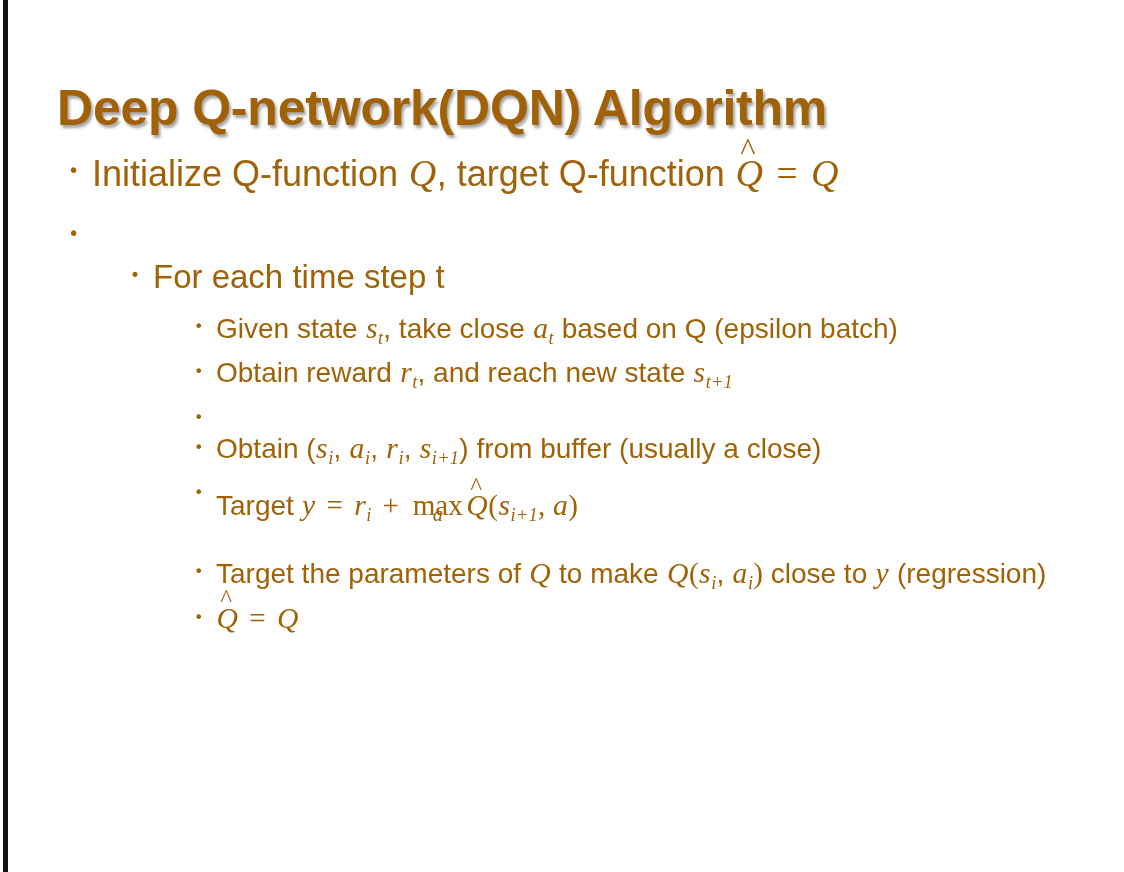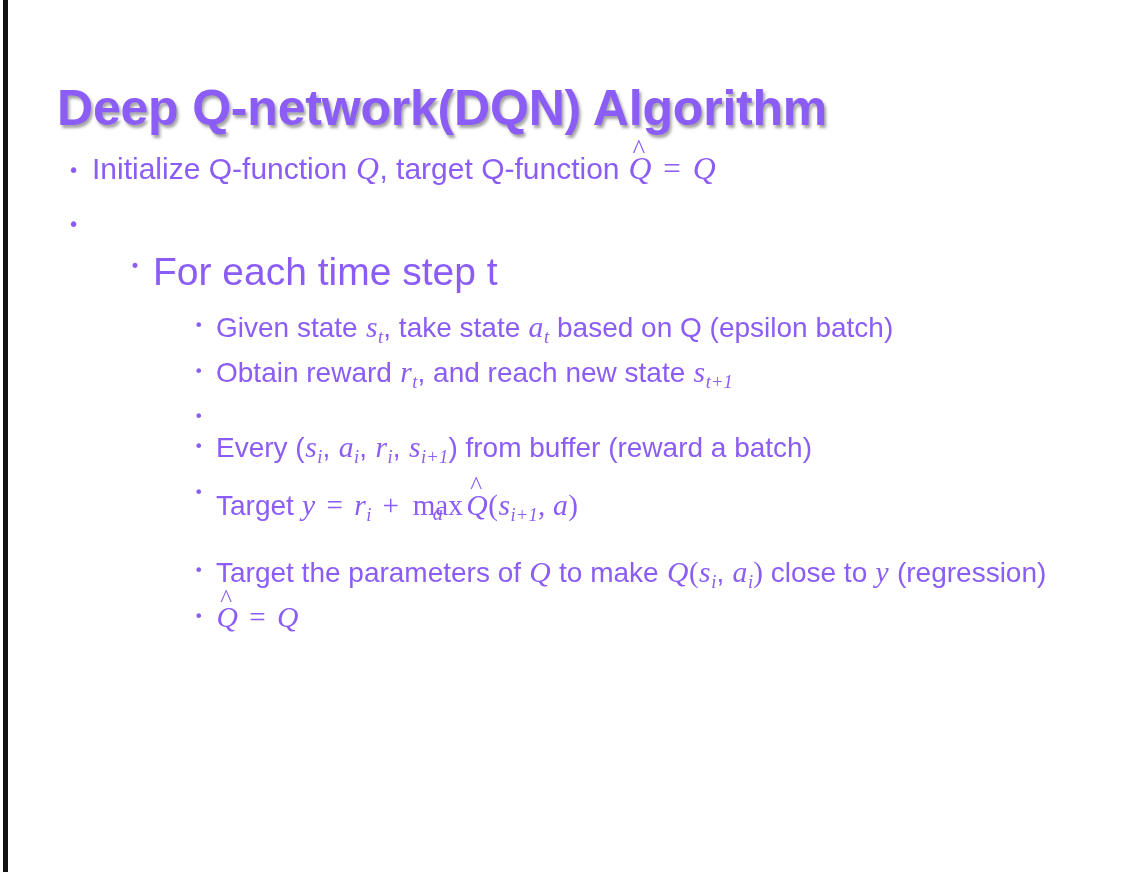--- a/index.html
+++ b/index.html
@@ -7,21 +7,21 @@
     padding: 0;
     background: #ffffff;
   }
   #slide {
     position: relative;
     width: 1124px;
     height: 872px;
     background: #ffffff;
     overflow: hidden;
     font-family: "Liberation Sans", sans-serif;
-    color: #8b5cf6;
+    color: #a16207;
     -webkit-font-smoothing: antialiased;
   }
   
   #left-edge-border {
     position: absolute;
     left: 3px;
     top: 0;
     width: 5px;
     height: 872px;
     background: #131313;
@@ -65,37 +65,37 @@
   .lvl1 {
     margin-bottom: 12px;
   }
   .lvl1 .dot {
     width: 24px;
     margin-left: 68px;
     font-size: 19px;
     padding-top: 13px;
   }
   .lvl1 .btext {
-    font-size: 30px;
+    font-size: 36px;
     line-height: 1.33;
     max-width: 960px;
   }
 
   
   .lvl2 {
     margin-bottom: 8px;
   }
   .lvl2 .dot {
     width: 23px;
     margin-left: 130px;
     font-size: 17px;
     padding-top: 12px;
   }
   .lvl2 .btext {
-    font-size: 39px;
+    font-size: 33px;
     line-height: 1.33;
     max-width: 900px;
   }
 
   
   .lvl3 {
     margin-bottom: 2px;
   }
   .lvl3 .dot {
     width: 22px;
@@ -186,35 +186,35 @@
       <span class="dot">•</span>
     </div>
 
     <div class="bullet-row lvl2">
       <span class="dot">•</span>
       <span class="btext">For each time step t</span>
     </div>
 
     <div class="bullet-row lvl3 tall">
       <span class="dot">•</span>
-      <span class="btext"><span>Given state </span><span class="mi">s</span><span class="msub">t</span><span>, take state </span><span class="mi">a</span><span class="msub">t</span><span> based on Q (epsilon batch)</span></span>
+      <span class="btext"><span>Given state </span><span class="mi">s</span><span class="msub">t</span><span>, take close </span><span class="mi">a</span><span class="msub">t</span><span> based on Q (epsilon batch)</span></span>
     </div>
 
     <div class="bullet-row lvl3">
       <span class="dot">•</span>
       <span class="btext"><span>Obtain reward </span><span class="mi">r</span><span class="msub">t</span><span>, and reach new state </span><span class="mi">s</span><span class="msub">t+1</span></span>
     </div>
 
     <div class="bullet-row lvl3">
       <span class="dot">•</span>
     </div>
 
     <div class="bullet-row lvl3">
       <span class="dot">•</span>
-      <span class="btext"><span>Every (</span><span class="mi">s</span><span class="msub">i</span><span>, </span><span class="mi">a</span><span class="msub">i</span><span>, </span><span class="mi">r</span><span class="msub">i</span><span>, </span><span class="mi">s</span><span class="msub">i+1</span><span>) from buffer (reward a batch)</span></span>
+      <span class="btext"><span>Obtain (</span><span class="mi">s</span><span class="msub">i</span><span>, </span><span class="mi">a</span><span class="msub">i</span><span>, </span><span class="mi">r</span><span class="msub">i</span><span>, </span><span class="mi">s</span><span class="msub">i+1</span><span>) from buffer (usually a close)</span></span>
     </div>
 
     <div class="bullet-row lvl3" style="margin-bottom:14px;">
       <span class="dot">•</span>
       <span class="btext"><span>Target </span><span class="mi">y</span><span class="sp">&nbsp;</span><span class="mop">=</span><span class="sp">&nbsp;</span><span class="mi">r</span><span class="msub">i</span><span class="sp">&nbsp;</span><span class="mop">+</span><span class="sp">&nbsp;</span><span class="maxop mop"><span>max</span><span class="lim">a</span></span><span class="mi hat"><span class="acc">^</span><span>Q</span></span><span class="mop">(</span><span class="mi">s</span><span class="msub">i+1</span><span class="mop">, </span><span class="mi">a</span><span class="mop">)</span></span>
     </div>
 
     <div class="bullet-row lvl3 tall">
       <span class="dot">•</span>
       <span class="btext"><span>Target the parameters of </span><span class="mi">Q</span><span> to make </span><span class="mi">Q</span><span class="mop">(</span><span class="mi">s</span><span class="msub">i</span><span>, </span><span class="mi">a</span><span class="msub">i</span><span class="mop">)</span><span> close to </span><span class="mi">y</span><span> (regression)</span></span>

